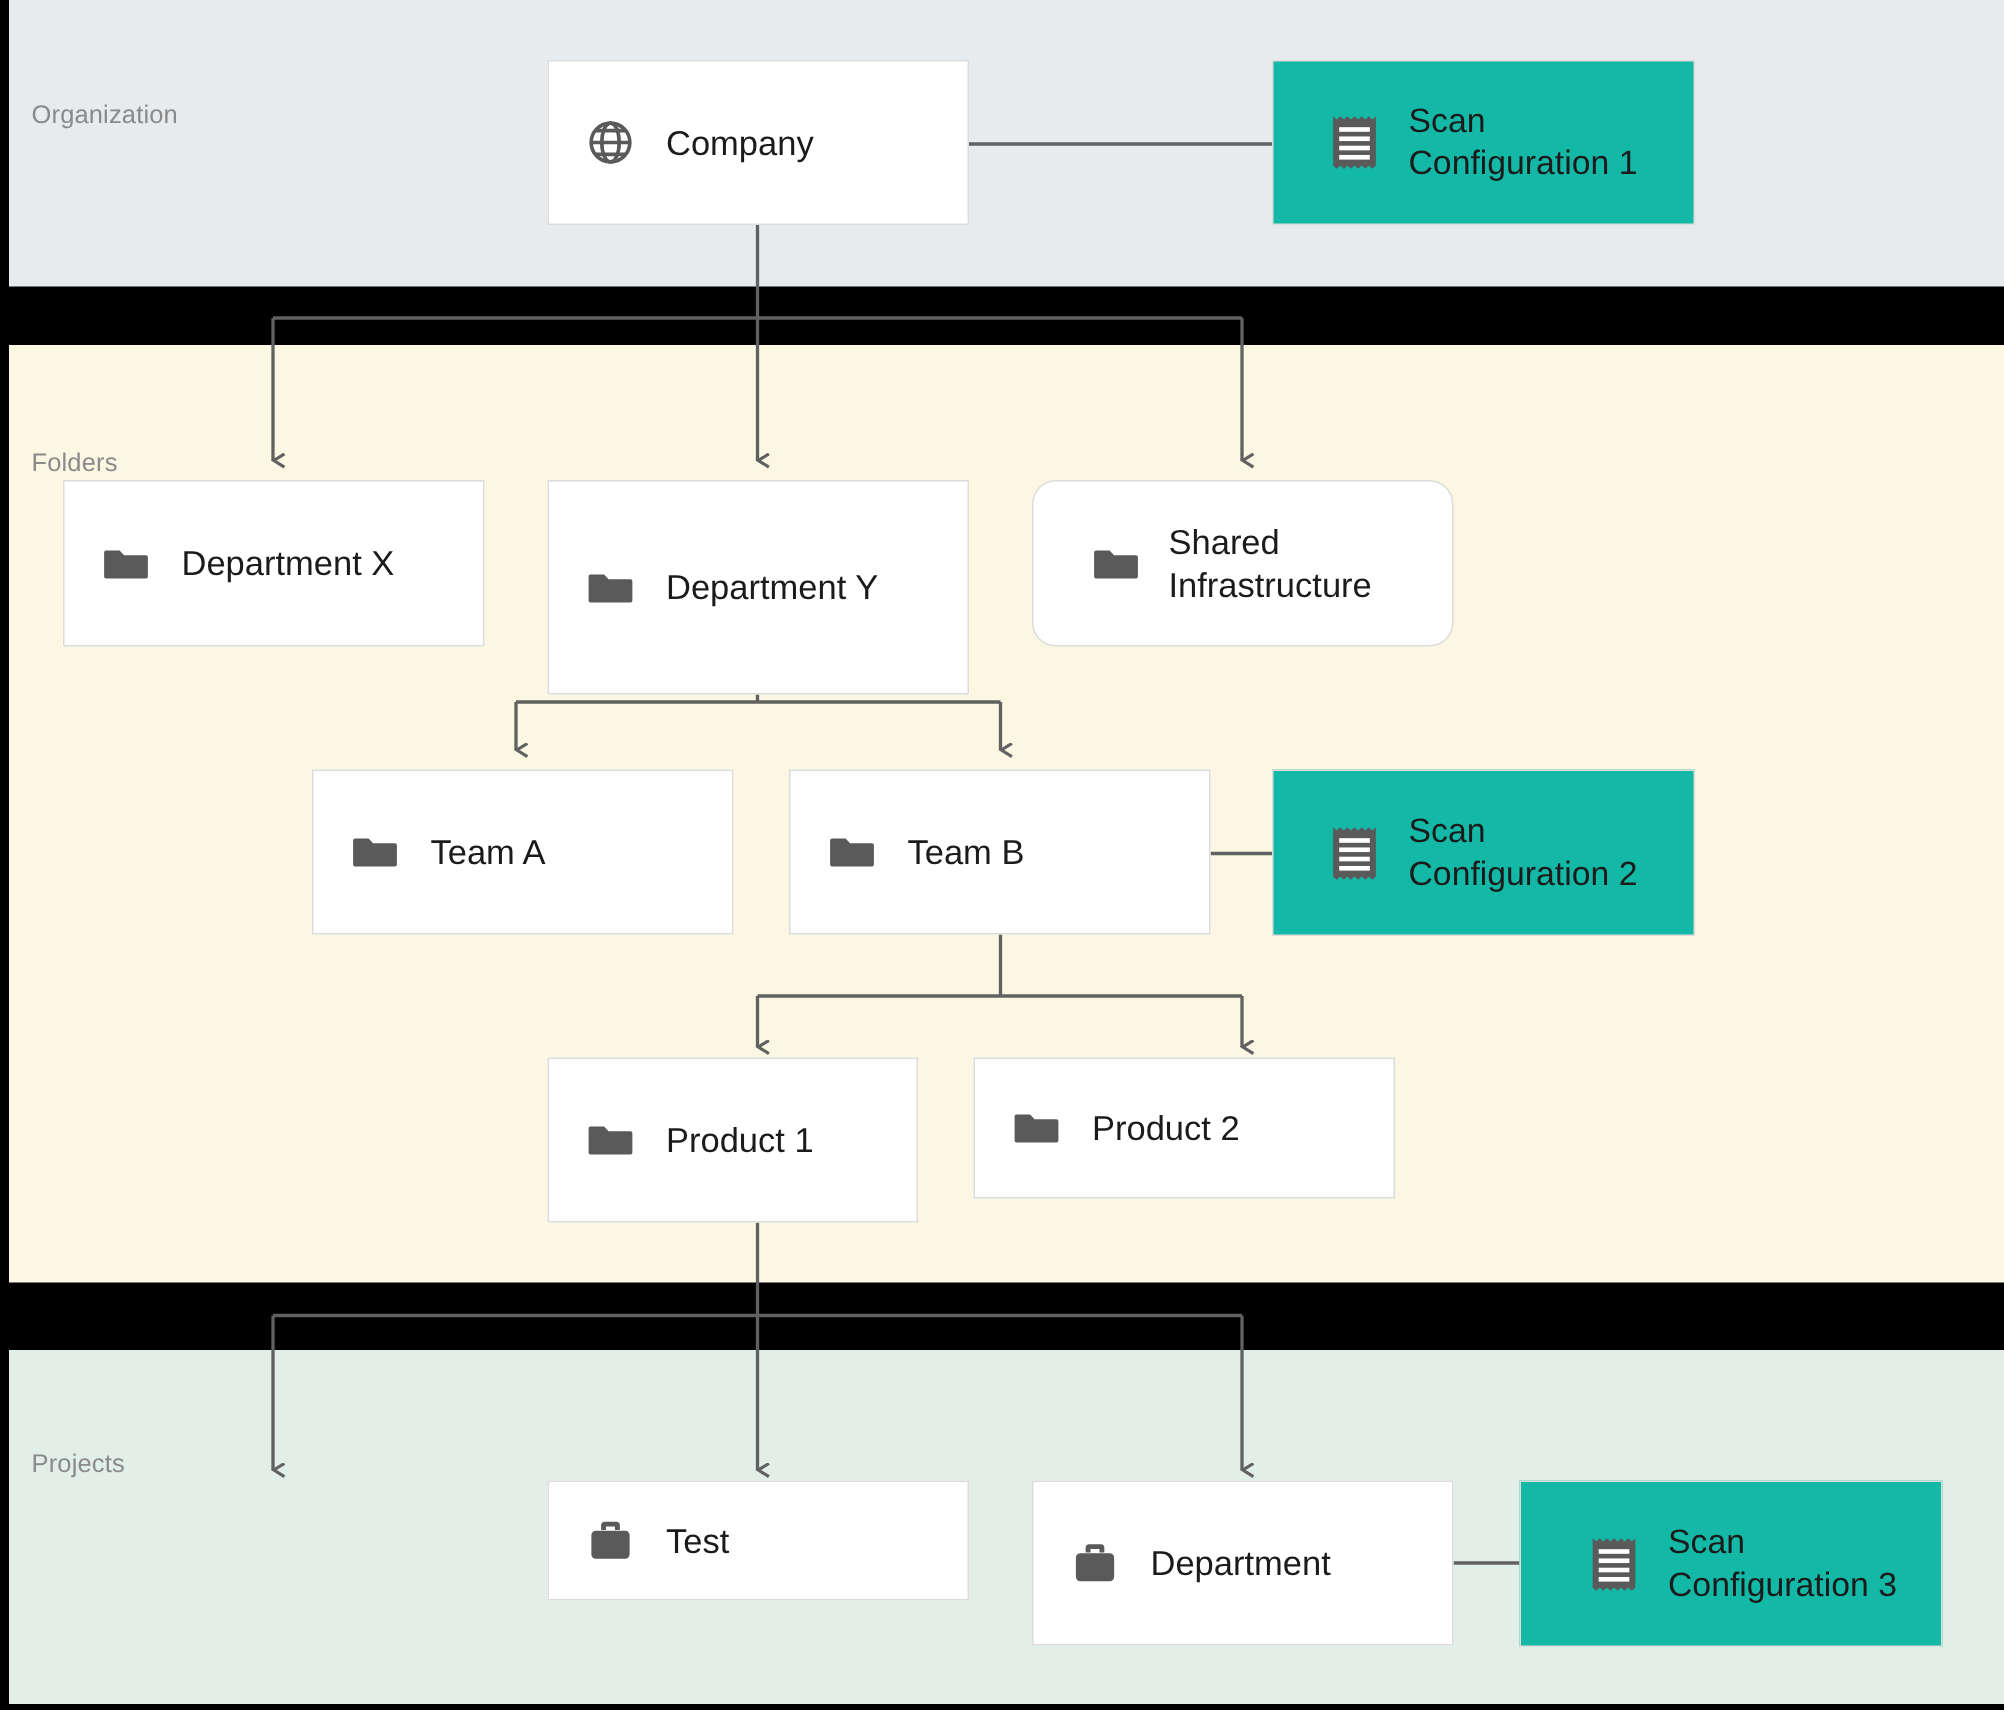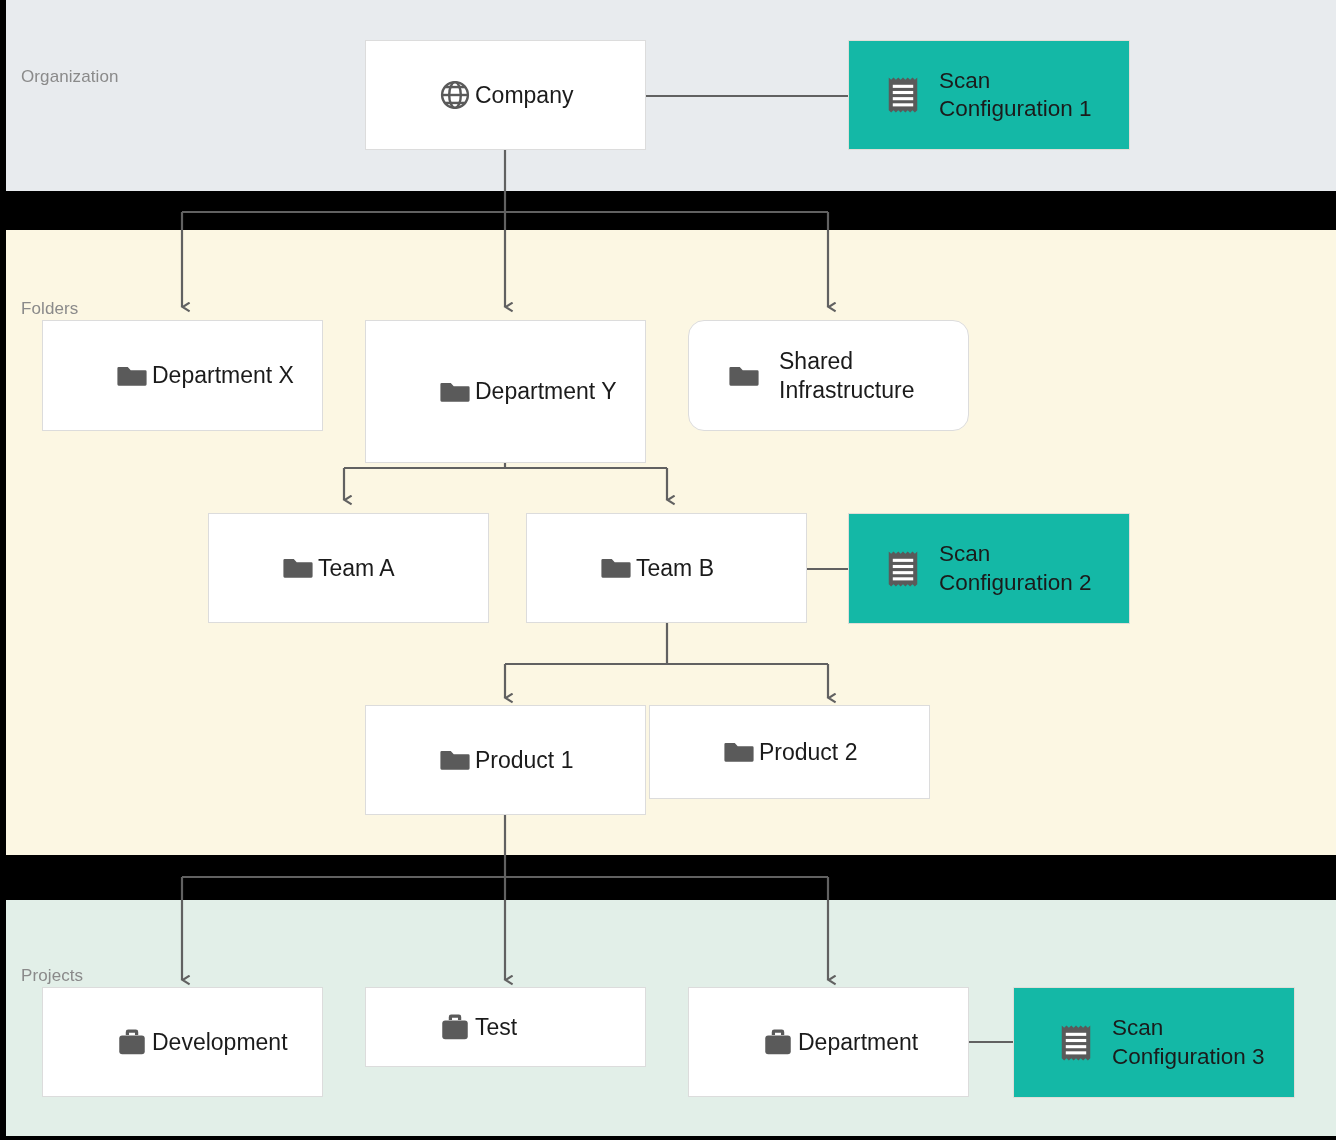--- a/index.html
+++ b/index.html
@@ -43,22 +43,22 @@
   }
 
   
   .node{
     position:absolute;
     box-sizing:border-box;
     display:flex;
     align-items:center;
     background:#ffffff;
     border:1px solid #dcdcdc;
-    padding-left:72px;
-    gap:3px;
+    padding-left:24px;
+    gap:20px;
   }
   .node.scan{
     background:#14b8a6;
     border:1px solid #e0ded8;
     padding-left:36px;
     gap:18px;
   }
   .node-label{
     font-size:23px;
     line-height:1.26;
@@ -200,43 +200,36 @@
         <rect x="6.4" y="7.4" width="17.2" height="2.6"></rect>
         <rect x="6.4" y="12.6" width="17.2" height="2.6"></rect>
         <rect x="6.4" y="17.8" width="17.2" height="2.6"></rect>
         <rect x="6.4" y="23.0" width="17.2" height="2.6"></rect>
       </g>
     </svg>
     <span class="node-label">Scan
 Configuration 2</span>
   </div>
 
-  <div class="node" style="left:365px; top:705px; width:281px; height:110px;">
+  <div class="node" style="left:365px; top:705px; width:247px; height:110px;">
     <svg class="ico" width="34" height="34" viewBox="0 0 24 24">
       <path d="M2.6,5.6 h6.4 l2.1,2.3 h10.3 a0.9,0.9 0 0 1 0.9,0.9 v9.1 a0.9,0.9 0 0 1 -0.9,0.9
                H2.6 a0.9,0.9 0 0 1 -0.9,-0.9 V6.5 a0.9,0.9 0 0 1 0.9,-0.9 z" fill="#5a5a5a"></path>
     </svg>
     <span class="node-label">Product 1</span>
   </div>
 
   <div class="node" style="left:649px; top:705px; width:281px; height:94px;">
     <svg class="ico" width="34" height="34" viewBox="0 0 24 24">
       <path d="M2.6,5.6 h6.4 l2.1,2.3 h10.3 a0.9,0.9 0 0 1 0.9,0.9 v9.1 a0.9,0.9 0 0 1 -0.9,0.9
                H2.6 a0.9,0.9 0 0 1 -0.9,-0.9 V6.5 a0.9,0.9 0 0 1 0.9,-0.9 z" fill="#5a5a5a"></path>
     </svg>
     <span class="node-label">Product 2</span>
   </div>
 
-  <div class="node" style="left:42px; top:987px; width:281px; height:110px;">
-    <svg class="ico" width="34" height="34" viewBox="0 0 24 24">
-      <path d="M9.3,3.2 h5.4 a1.7,1.7 0 0 1 1.7,1.7 v2.2 h-2.3 V5.4 h-4.2 v1.7 H7.6 V4.9 a1.7,1.7 0 0 1 1.7,-1.7 z" fill="#5a5a5a"></path>
-      <rect x="3" y="7.4" width="18" height="13.2" rx="2.1" fill="#5a5a5a"></rect>
-    </svg>
-    <span class="node-label">Development</span>
-  </div>
 
   <div class="node" style="left:365px; top:987px; width:281px; height:80px;">
     <svg class="ico" width="34" height="34" viewBox="0 0 24 24">
       <path d="M9.3,3.2 h5.4 a1.7,1.7 0 0 1 1.7,1.7 v2.2 h-2.3 V5.4 h-4.2 v1.7 H7.6 V4.9 a1.7,1.7 0 0 1 1.7,-1.7 z" fill="#5a5a5a"></path>
       <rect x="3" y="7.4" width="18" height="13.2" rx="2.1" fill="#5a5a5a"></rect>
     </svg>
     <span class="node-label">Test</span>
   </div>
 
   <div class="node" style="left:688px; top:987px; width:281px; height:110px;">

